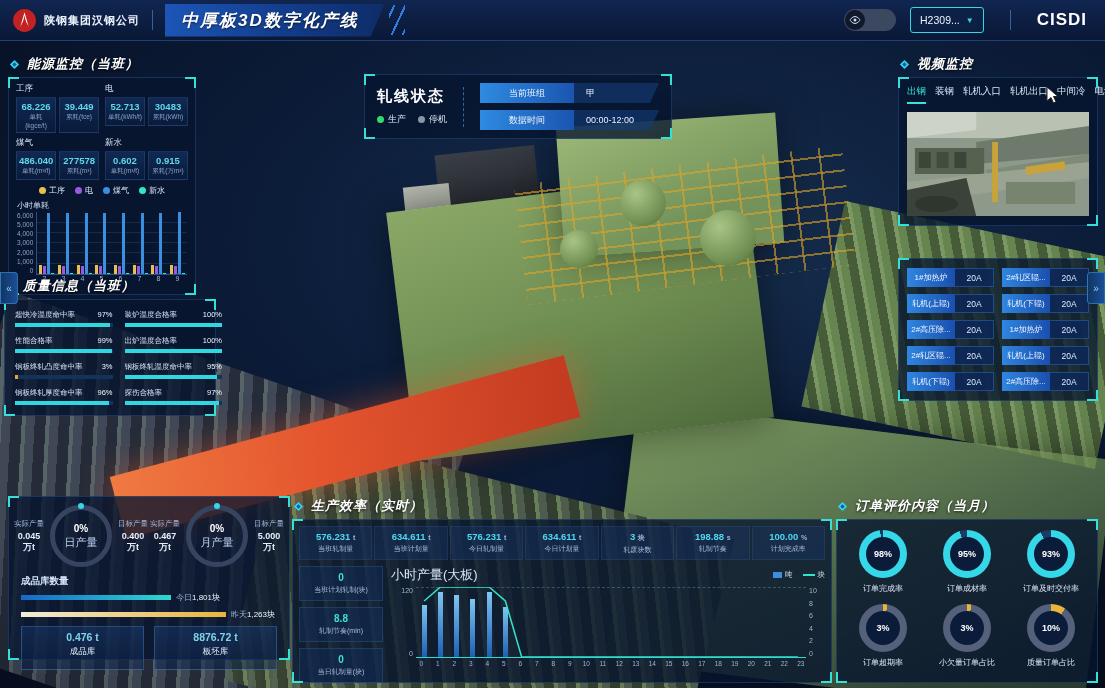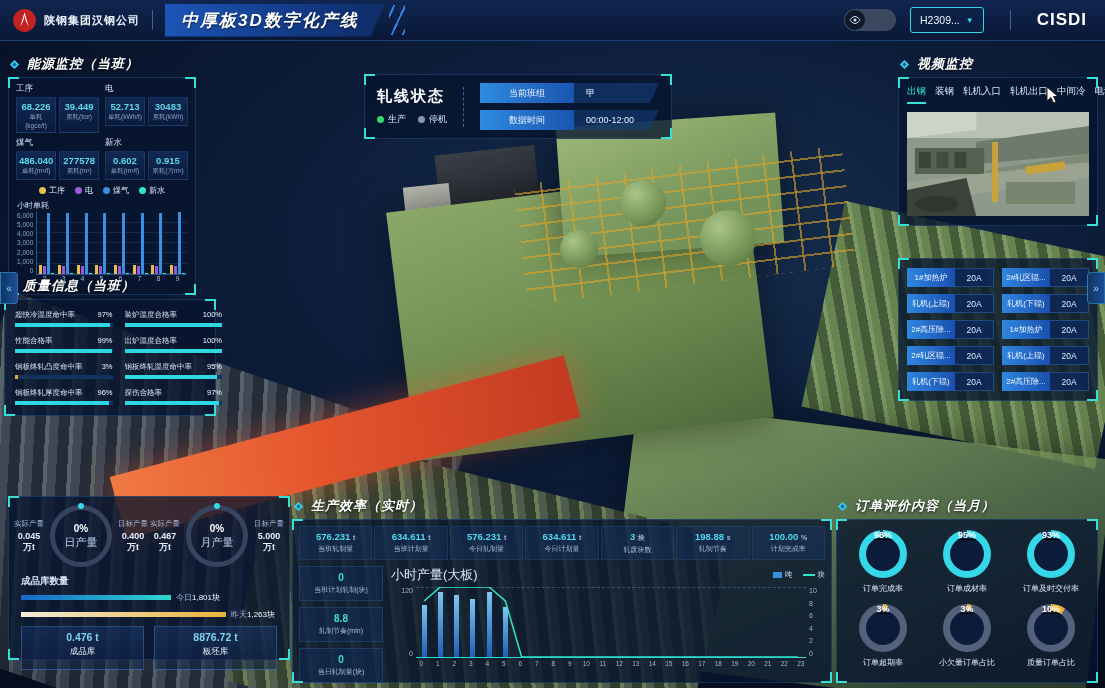--- a/index.html
+++ b/index.html
@@ -177,21 +177,21 @@
   .hbar{width:5px;background:linear-gradient(180deg,#7ec6f2,#1d5fb4);}
   .hline{position:absolute;inset:0;width:100%;height:100%;}
   .hryax{width:16px;flex:none;display:flex;flex-direction:column;justify-content:space-between;height:70px;
     color:#9fb4d4;font-size:7px;padding-left:3px;}
   .hxrow{display:flex;margin-left:22px;margin-right:16px;}
   .hxlab{flex:1;text-align:center;color:#9fb4d4;font-size:6.5px;margin-top:2px;}
   
   .ogrid{display:grid;grid-template-columns:1fr 1fr 1fr;gap:10px 4px;padding:10px 6px;}
   .oitem{text-align:center;}
   .odonut{width:48px;height:48px;border-radius:50%;margin:0 auto;position:relative;
-    display:flex;justify-content:center;text-decoration:underline;}
+    display:flex;align-items:center;justify-content:center;}
   .odonut::after{content:"";position:absolute;inset:7px;border-radius:50%;background:#0b1c3a;}
   .opct{position:relative;z-index:2;color:#fff;font-size:9px;font-weight:bold;filter:blur(.6px);}
   .olab{color:#dce8fa;font-size:8px;margin-top:5px;white-space:nowrap;filter:blur(.3px);}
   
   .edge{position:absolute;z-index:55;width:16px;height:30px;background:linear-gradient(90deg,#123664,#1a4e96);
     color:#8fd8f2;display:flex;align-items:center;justify-content:center;font-size:10px;cursor:pointer;
     border:1px solid rgba(70,160,230,.5);}
   .edge-l{left:0;top:272px;border-radius:0 4px 4px 0;}
   .edge-r{right:0;top:272px;border-radius:4px 0 0 4px;}
   .cursor{position:absolute;left:1046px;top:86px;z-index:90;}

